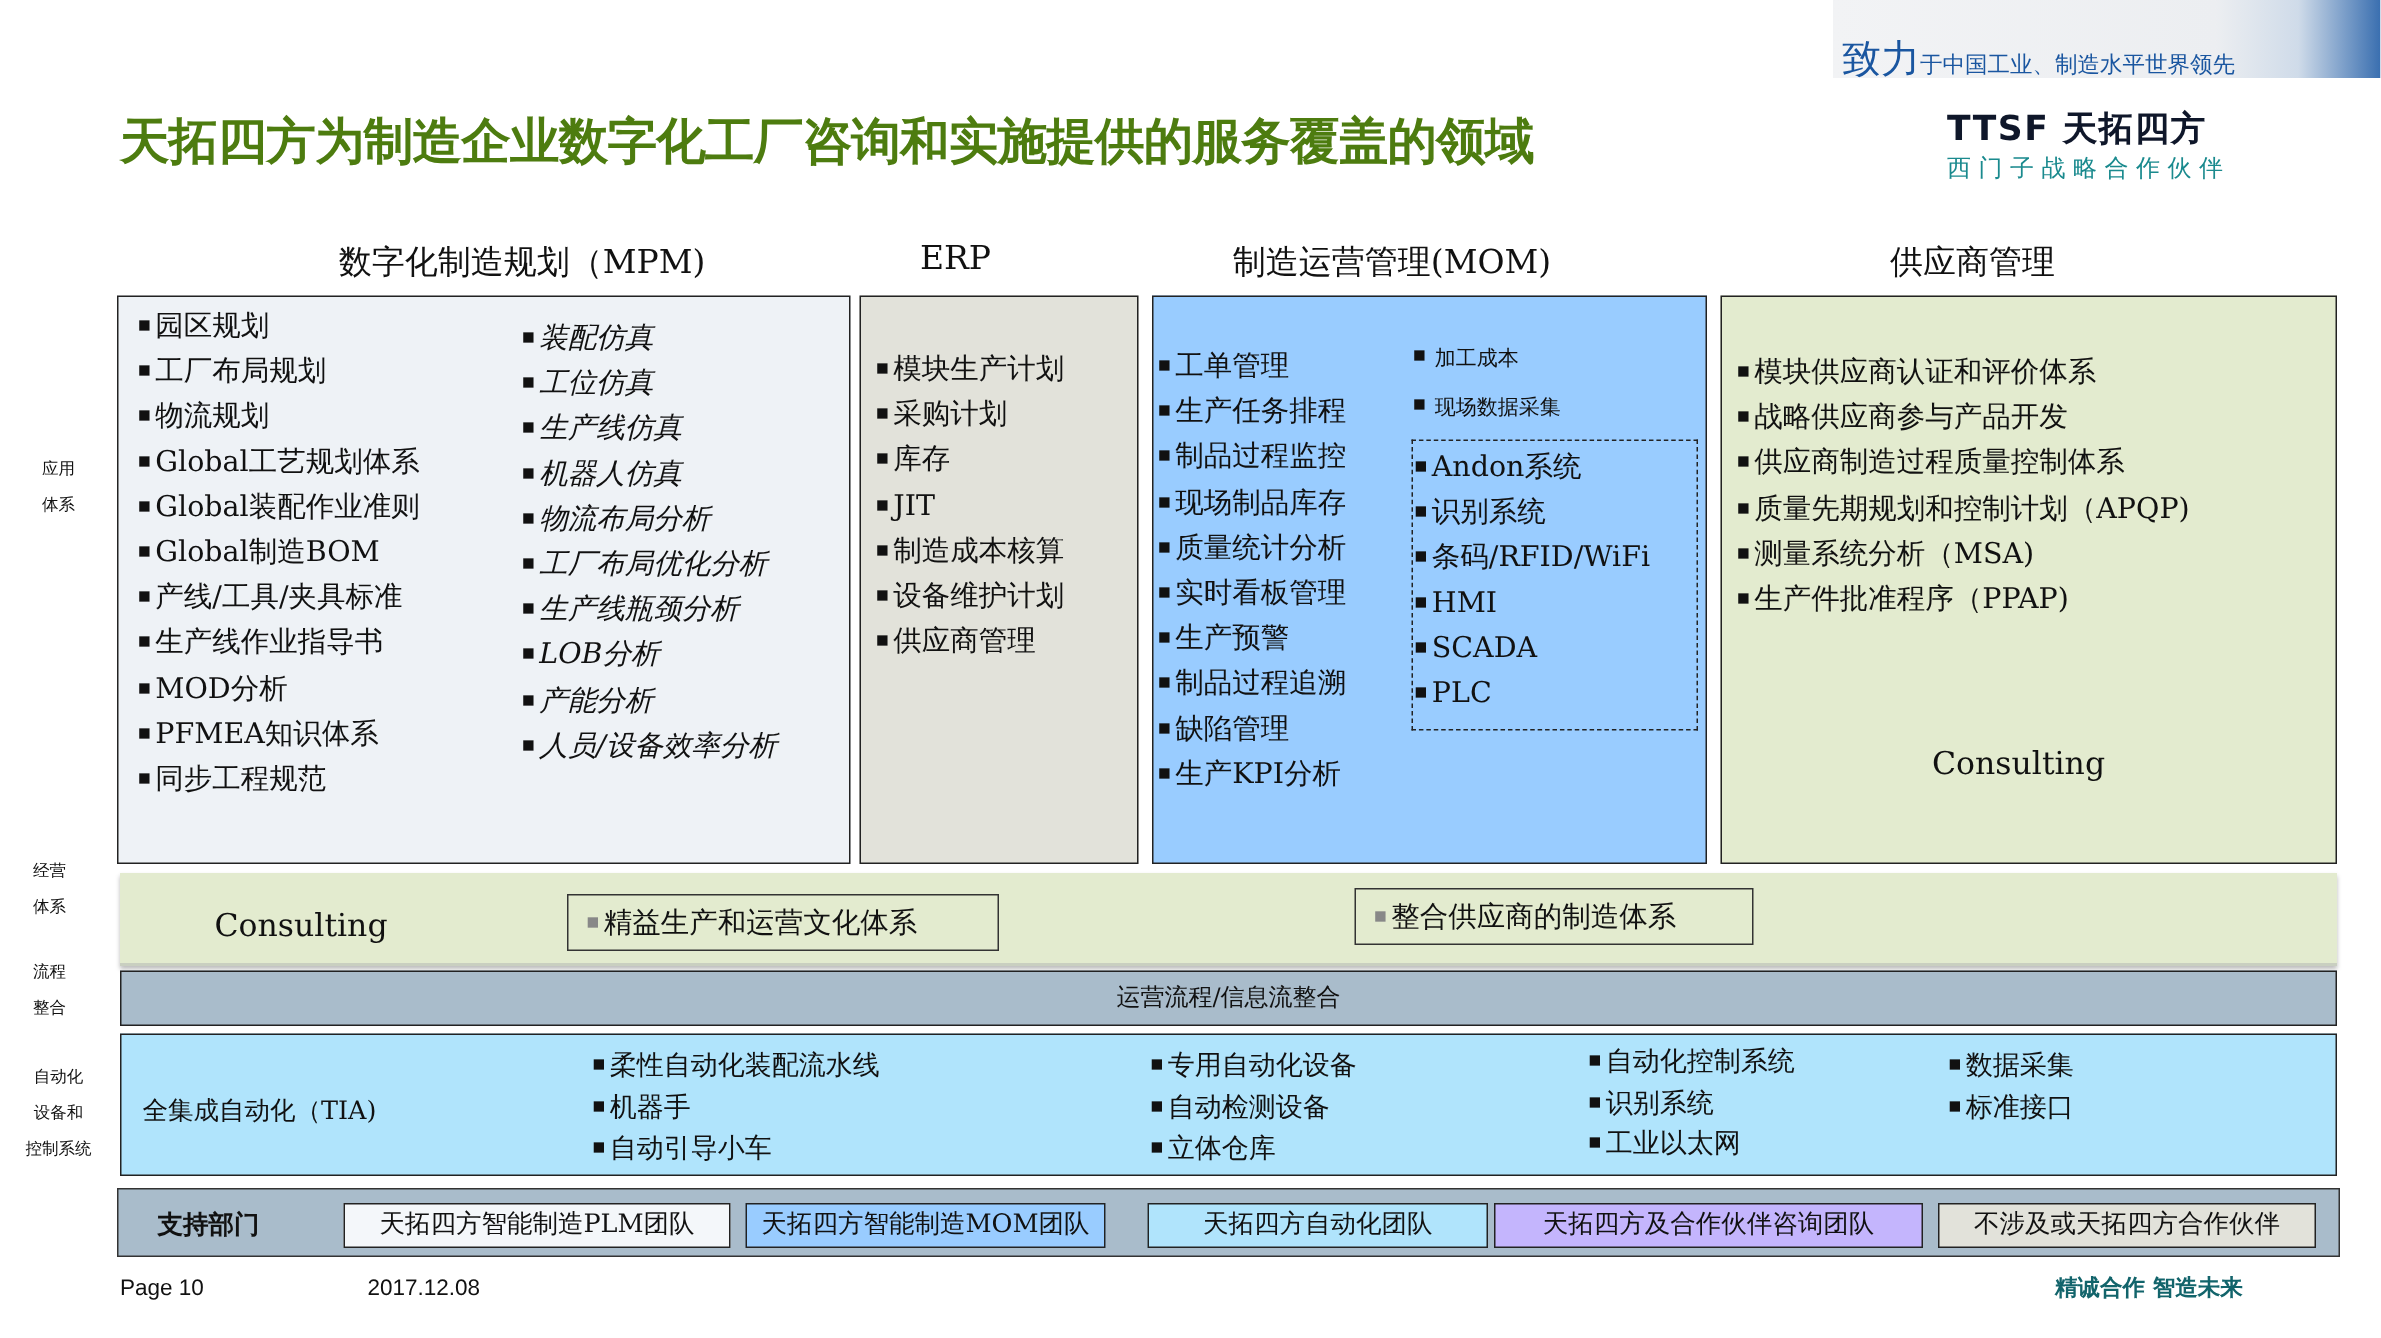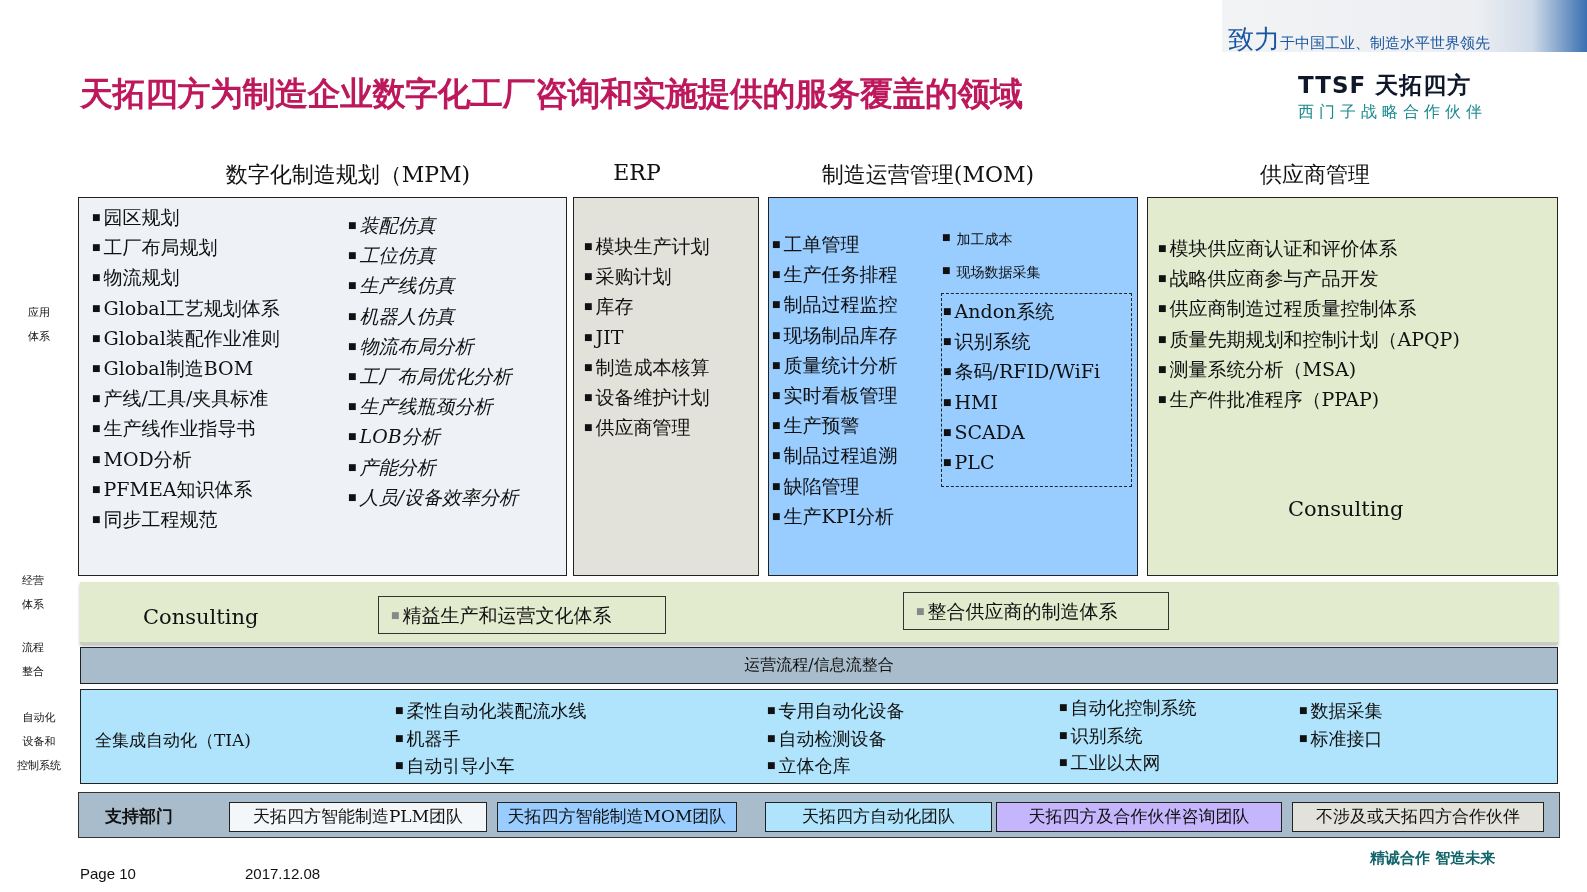--- a/index.html
+++ b/index.html
@@ -6,21 +6,21 @@
   html, body { width: 1587px; height: 892px; background: #ffffff; overflow: hidden; }
   body { position: relative; font-family: "DejaVu Serif", "Liberation Serif", serif; color: #111; }
   .abs { position: absolute; }
 
   
   .banner { left: 1222px; top: 0; width: 365px; height: 52px; background: linear-gradient(90deg,#f2f3f5 0%, #eceef1 70%, #cfdbe9 85%, #3a6fb0 100%); }
   .banner-text { left: 1228px; top: 22px; font-family: "DejaVu Sans", sans-serif; font-size: 15px; color: #1a56a0; white-space: nowrap; }
   .banner-text .big { font-size: 26px; font-weight: normal; }
   .logo-main { left: 1298px; top: 70px; font-family: "DejaVu Sans", sans-serif; font-weight: bold; font-size: 23px; color: #0f172a; white-space: nowrap; letter-spacing: 1px; }
   .logo-sub { left: 1298px; top: 102px; font-family: "DejaVu Sans", sans-serif; font-size: 16px; color: #1a8a8e; letter-spacing: 5px; white-space: nowrap; }
-  .title { left: 80px; top: 72px; font-family: "DejaVu Sans", sans-serif; font-weight: bold; font-size: 33px; color: #be185d; white-space: nowrap; letter-spacing: -0.5px; }
+  .title { left: 80px; top: 72px; font-family: "DejaVu Sans", sans-serif; font-weight: bold; font-size: 33px; color: #4d7c0f; white-space: nowrap; letter-spacing: -0.5px; }
 
   
   .col-head { top: 160px; font-size: 22px; text-align: center; white-space: nowrap; }
 
   
   .side-label { font-size: 11px; text-align: center; line-height: 24px; left: 0; width: 78px; }
 
   
   .box { border: 1.5px solid #222; }
   .box-mpm { left: 78px; top: 197px; width: 489px; height: 379px; background: #eef2f6; }
@@ -58,21 +58,21 @@
   .band-support { left: 78px; top: 792px; width: 1482px; height: 46px; background: #a9bccb; border: 1.5px solid #333; }
   .support-label { left: 105px; top: 805px; font-size: 17px; font-weight: bold; white-space: nowrap; }
   .team { top: 802px; height: 30px; border: 1.5px solid #222; font-size: 17px; text-align: center; line-height: 27px; white-space: nowrap; }
   .team-plm { left: 229px; width: 258px; background: #f4f7fa; }
   .team-mom { left: 497px; width: 240px; background: #99ccff; }
   .team-auto { left: 765px; width: 227px; background: #b0e4fc; }
   .team-cons { left: 996px; width: 286px; background: #c4b5fd; }
   .team-none { left: 1292px; width: 252px; background: #e2e2da; }
 
   
-  .footer { top: 850px; font-family: "Liberation Sans", sans-serif; font-size: 15px; color: #111; white-space: nowrap; margin-top: 15px; }
+  .footer { top: 850px; font-family: "Liberation Sans", sans-serif; font-size: 15px; color: #111; white-space: nowrap; }
   .slogan { left: 1370px; top: 849px; font-family: "DejaVu Sans", sans-serif; font-size: 15px; font-weight: bold; color: #12646b; white-space: nowrap; }
 </style>
 </head>
 <body>
 
 <div class="abs banner"></div>
 <div class="abs banner-text"><span class="big">致力</span><span>于中国工业、制造水平世界领先</span></div>
 <div class="abs logo-main">TTSF 天拓四方</div>
 <div class="abs logo-sub">西门子战略合作伙伴</div>
 <div class="abs title">天拓四方为制造企业数字化工厂咨询和实施提供的服务覆盖的领域</div>

